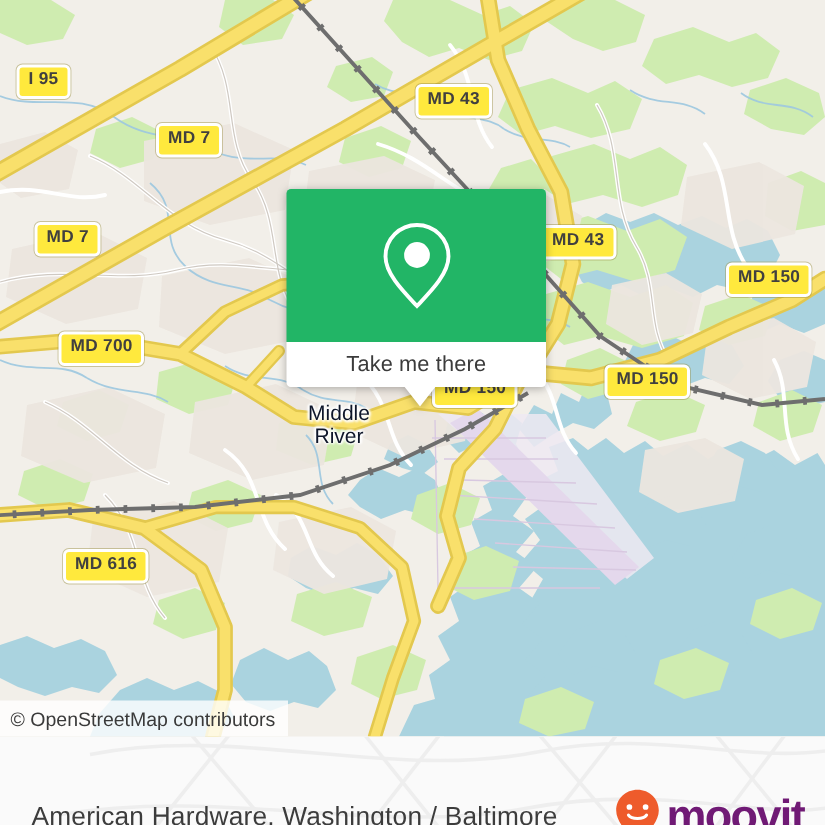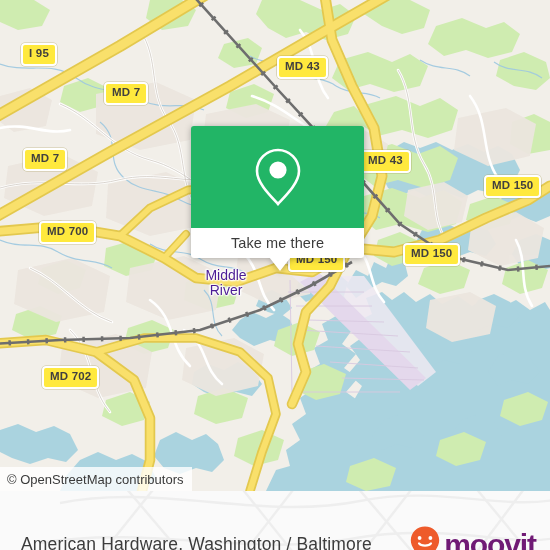--- a/index.html
+++ b/index.html
@@ -43,21 +43,21 @@
     padding: 3px 6px 4px 6px;
     letter-spacing: 0.2px;
     white-space: nowrap;
     box-shadow: 0 0 0 0.6px rgba(150,140,60,0.45);
     font-family: "Liberation Sans", sans-serif;
   }
 
   
   .place-label {
     position: absolute;
-    color: #4c1d95;
+    color: #0f172a;
     font-size: 14px;
     line-height: 15px;
     text-align: center;
     white-space: pre;
     text-shadow:
       1.2px 0 1.6px #ffffff, -1.2px 0 1.6px #ffffff,
       0 1.2px 1.6px #ffffff, 0 -1.2px 1.6px #ffffff,
       1px 1px 1.6px #ffffff, -1px -1px 1.6px #ffffff;
     font-family: "Liberation Sans", sans-serif;
   }
@@ -393,30 +393,30 @@
         <g>
           <path d="M188,-10 L280,92 L352,170 L400,224 L448,256 L508,270 L550,266" stroke="#6e6e6e" stroke-width="2.6" fill="none"></path>
           <path d="M188,-10 L280,92 L352,170 L400,224 L448,256 L508,270 L550,266" stroke="#6e6e6e" stroke-width="5.2" fill="none" stroke-dasharray="2.5 16"></path>
           <path d="M-10,344 L60,340 L130,338 L200,330 L260,310 L310,286 L352,262" stroke="#6e6e6e" stroke-width="2.6" fill="none"></path>
           <path d="M-10,344 L60,340 L130,338 L200,330 L260,310 L310,286 L352,262" stroke="#6e6e6e" stroke-width="5.2" fill="none" stroke-dasharray="2.5 16"></path>
         </g>
 
       </g>
     </svg>
 
-    <div class="shield" style="left:11px;  top:43px;margin-left:10px;">I 95</div>
+    <div class="shield" style="left:11px;  top:43px;">I 95</div>
     <div class="shield" style="left:104px; top:82px;">MD 7</div>
     <div class="shield" style="left:277px; top:56px;">MD 43</div>
     <div class="shield" style="left:23px;  top:148px;">MD 7</div>
     <div class="shield" style="left:360px; top:150px;">MD 43</div>
     <div class="shield" style="left:484px; top:175px;">MD 150</div>
     <div class="shield" style="left:39px;  top:221px;">MD 700</div>
     <div class="shield" style="left:403px; top:243px;">MD 150</div>
     <div class="shield" style="left:288px; top:249px;">MD 150</div>
-    <div class="shield" style="left:42px;  top:366px;">MD 702</div>
+    <div class="shield" style="left:42px;  top:366px;">MD 616</div>
 
     <div class="place-label" style="left:186px; top:268px; width:80px;">Middle
 River</div>
 
     <div id="popup">
       <div id="popup-green">
         <svg width="52" height="64" viewBox="0 0 52 64">
           <path d="M26 5 C14.4 5 5 14.4 5 26 C5 38 18 50.5 26 59 C34 50.5 47 38 47 26 C47 14.4 37.6 5 26 5 Z" fill="none" stroke="#ffffff" stroke-width="2.6"></path>
           <circle cx="26" cy="25" r="8.6" fill="#ffffff"></circle>
         </svg>

